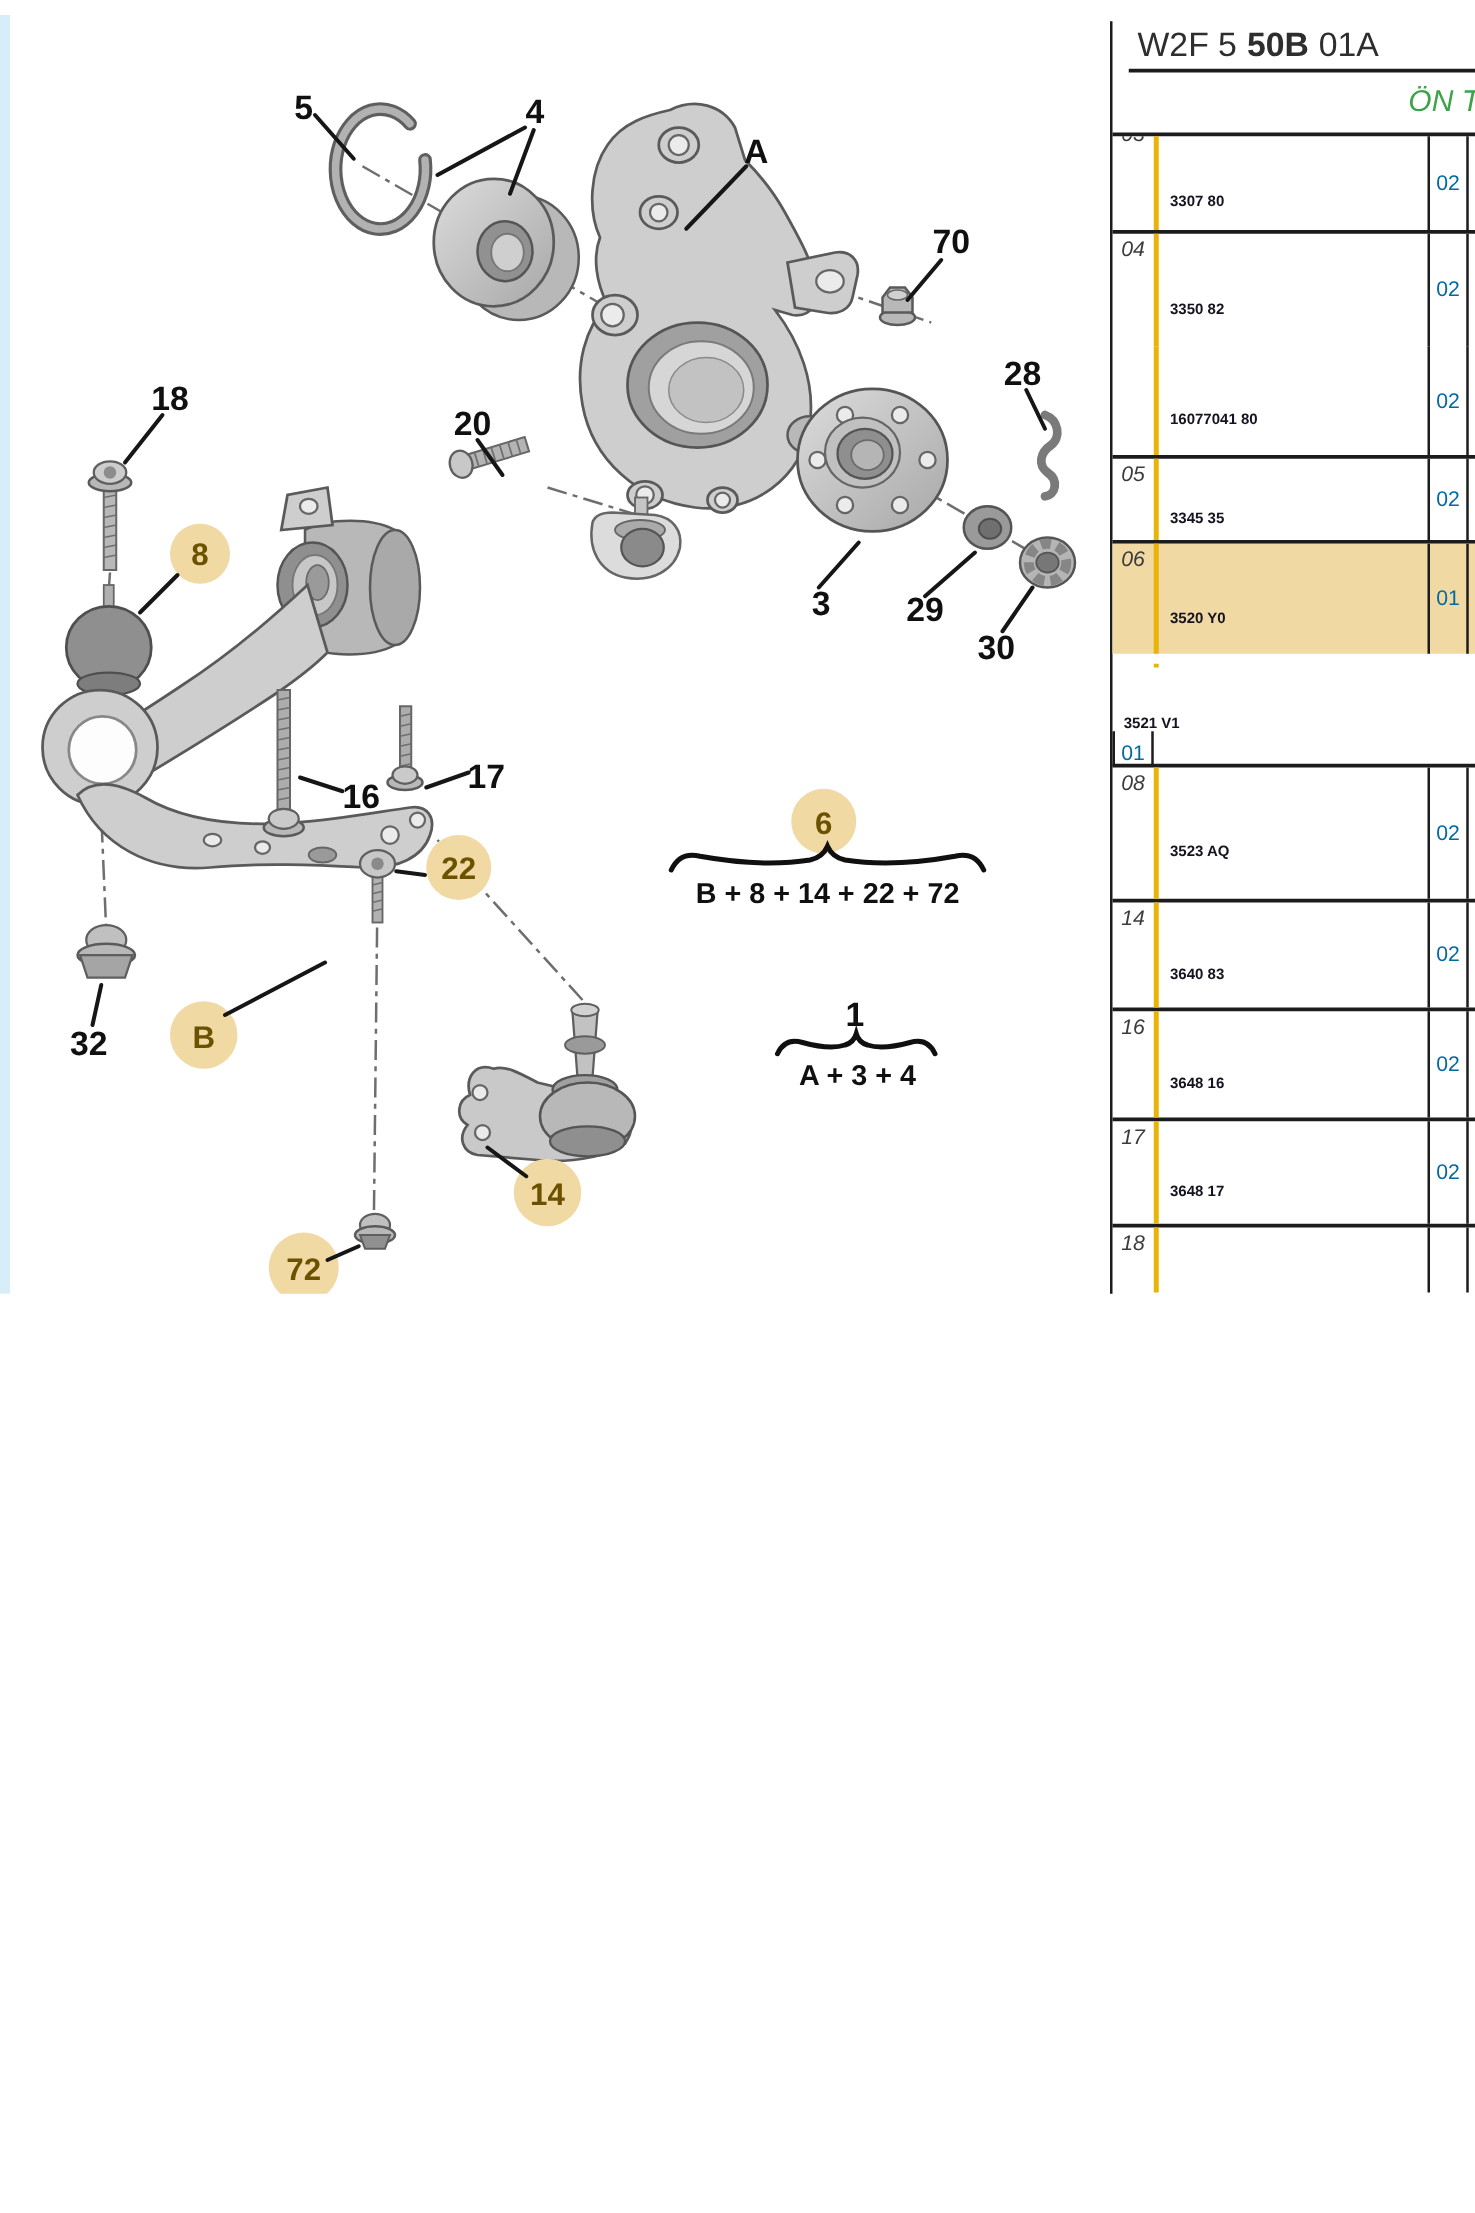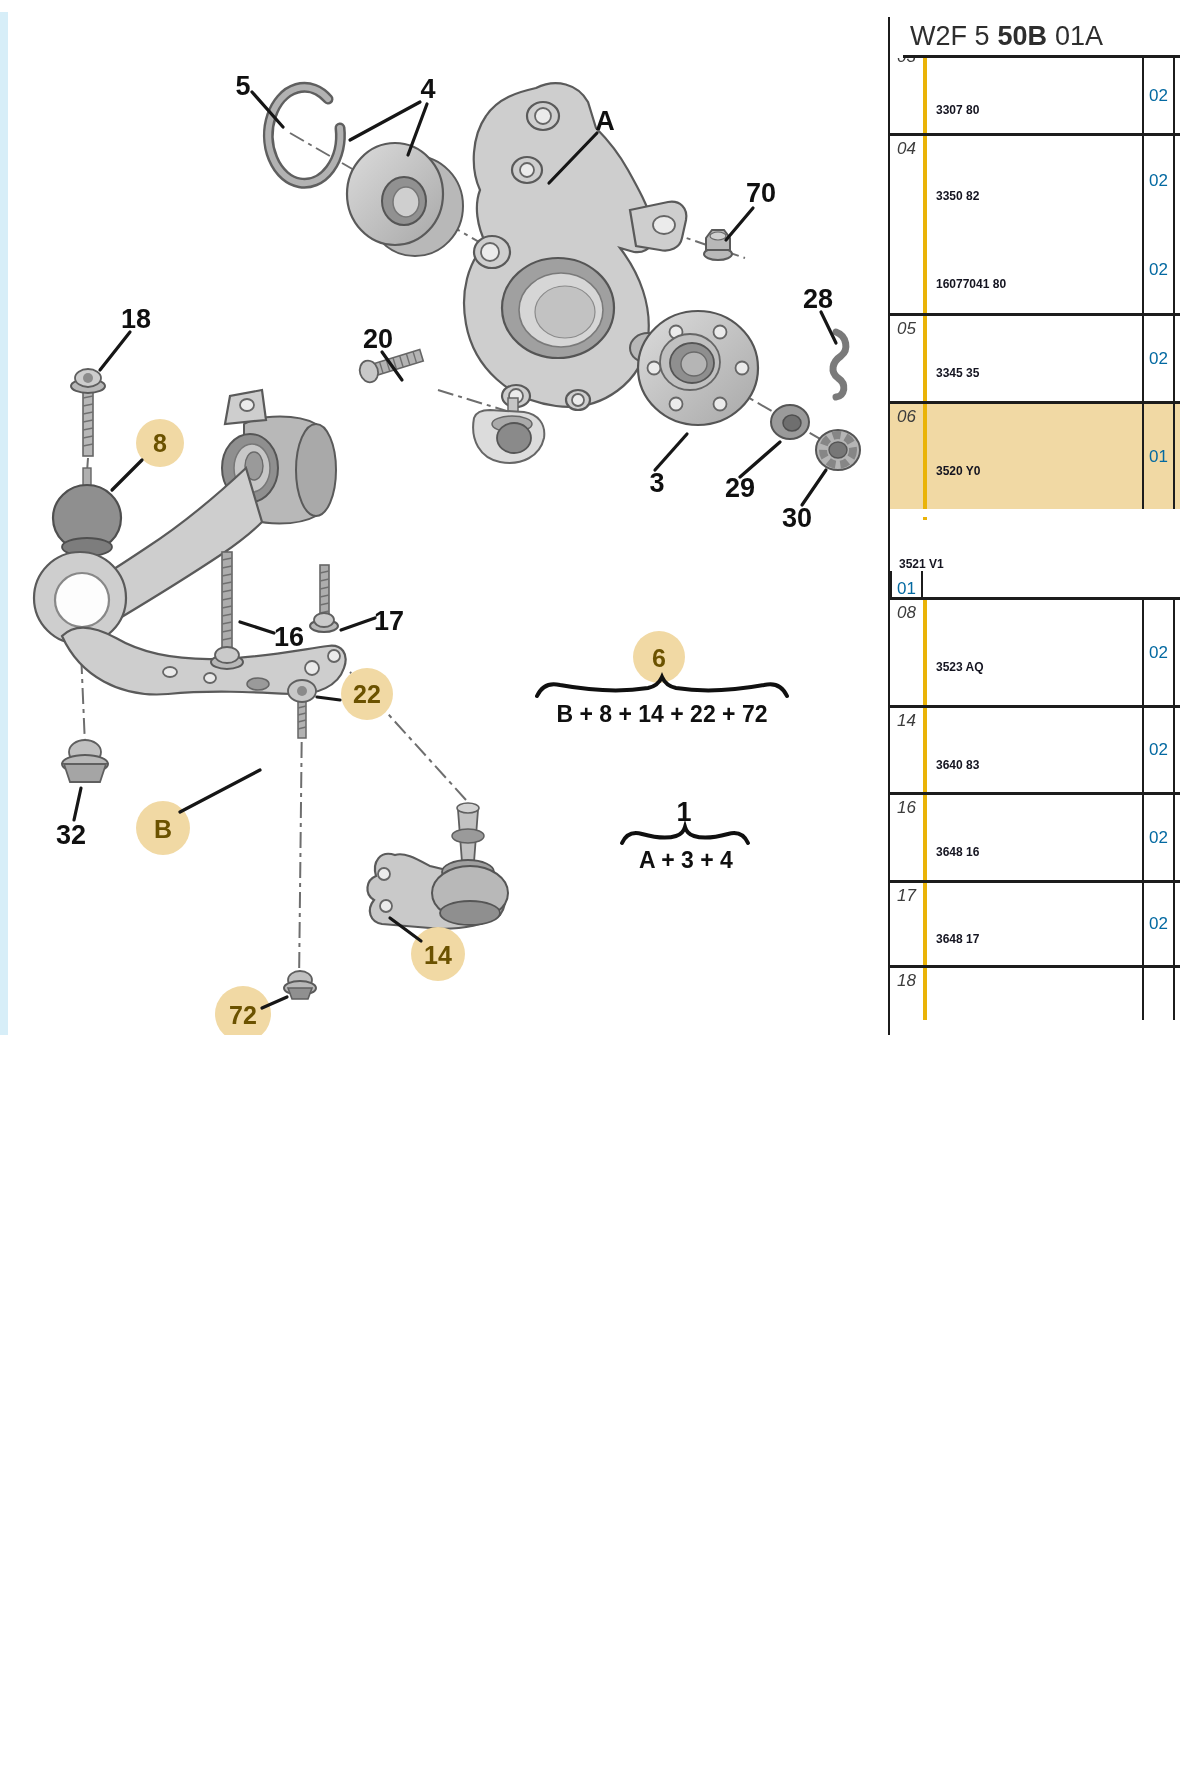--- a/index.html
+++ b/index.html
@@ -323,20 +323,23 @@
         <text class="expr" x="686" y="868">A + 3 + 4</text>
       </g>
     </svg>
 
     <div class="tbl">
       <div class="tbl-header">
         <span>W2F 5</span>
         <span class="b">50B</span>
         <span>01A</span>
       </div>
+      <div class="tbl-sub">
+        <span>ÖN T</span>
+      </div>
 
       <div class="trow" style="height:78px;">
         <div class="refc">
             <span class="clipref">03</span>
           </div>
         <div class="partc">3307 80</div>
         <div class="qtyc">02</div>
         <div class="sliver"></div>
       </div>
 
@@ -348,29 +351,29 @@
           <div class="sliver"></div>
         </div>
         <div class="sub" style="height:87px;">
           <div class="refc"></div>
           <div class="partc">16077041 80</div>
           <div class="qtyc">02</div>
           <div class="sliver"></div>
         </div>
       </div>
 
-      <div class="trow" style="height:88px;">
+      <div class="trow" style="height:68px;">
         <div class="refc">05</div>
         <div class="partc">3345 35</div>
         <div class="qtyc">02</div>
         <div class="sliver"></div>
       </div>
 
       <div class="tgroup">
-        <div class="sub hl" style="height:105px;">
+        <div class="sub hl" style="height:88px;">
           <div class="refc">06</div>
           <div class="partc">3520 Y0</div>
           <div class="qtyc">01</div>
           <div class="sliver"></div>
         </div>
         <div class="sub topalign" style="height:88px;">
           <div class="refc"></div>
           <div class="partc topalign" style="align-items:flex-start;">3521 V1</div>
           <div class="qtyc" style="align-items:flex-start;padding-top:8px;">01</div>
           <div class="sliver"></div>

